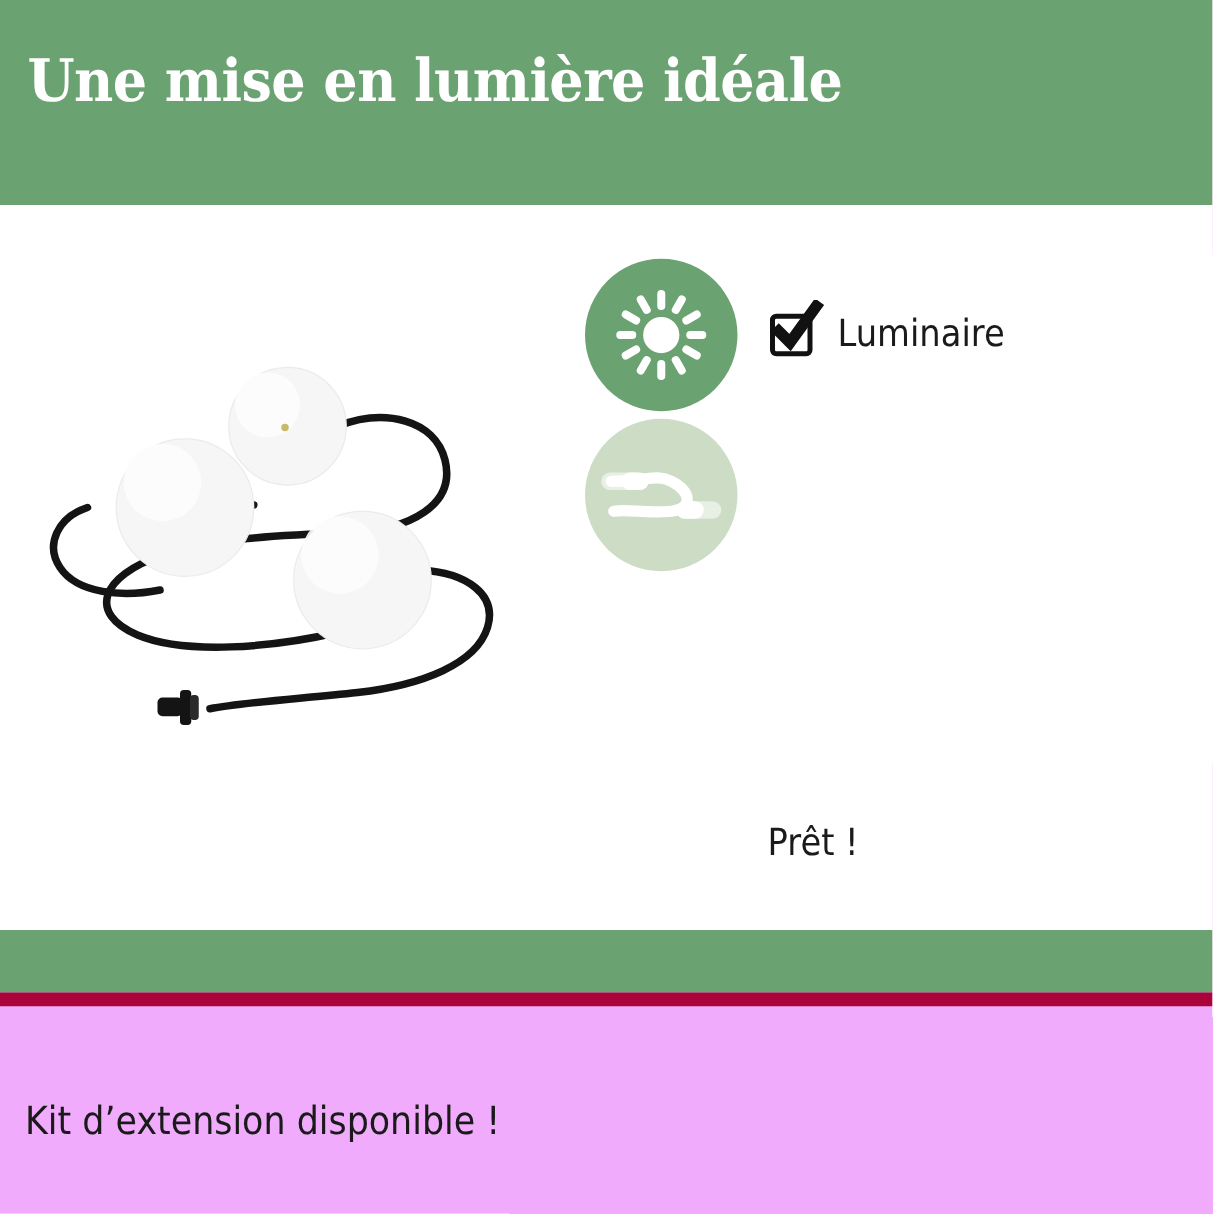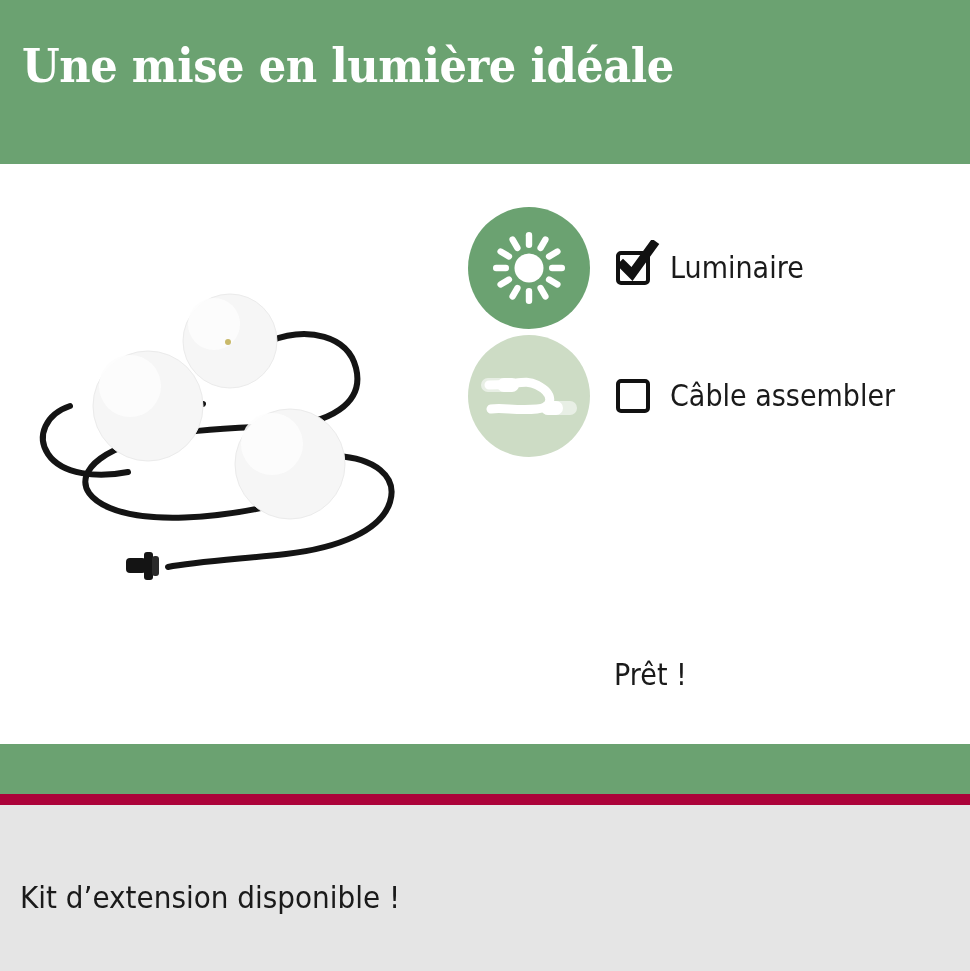--- a/index.html
+++ b/index.html
@@ -13,21 +13,21 @@
     height: 971px;
     overflow: hidden;
     font-family: "DejaVu Sans", sans-serif;
     -webkit-font-smoothing: antialiased;
   }
 
   .page {
     position: relative;
     width: 970px;
     height: 971px;
-    background: #e5e5e5;
+    background: #f0abfc;
   }
 
   
   .header-band {
     position: absolute;
     left: 0;
     top: 0;
     width: 970px;
     height: 164px;
     background: #6ba271;
@@ -272,26 +272,20 @@
       <div class="check-row">
         <div class="icon-circle faded">
           <svg width="100" height="70" viewBox="0 0 100 70">
             <path d="M 10 24 C 38 24, 46 18, 58 24 C 74 32, 76 46, 58 48 C 36 50, 24 46, 12 48" fill="none" stroke="#ffffff" stroke-width="9" stroke-linecap="round"></path>
             <rect x="2" y="17" width="34" height="14" rx="7" fill="#ffffff" opacity="0.55"></rect>
             <rect x="18" y="17" width="22" height="14" rx="7" fill="#ffffff"></rect>
             <rect x="62" y="40" width="36" height="14" rx="7" fill="#ffffff" opacity="0.55"></rect>
             <rect x="62" y="40" width="22" height="14" rx="7" fill="#ffffff"></rect>
           </svg>
         </div>
-        <div class="check-body">
-          <div class="checkbox">
-            <span class="box"></span>
-          </div>
-          <div class="check-label">Câble assembler</div>
-        </div>
       </div>
 
     </div>
 
   </div>
 
   <div class="ready-text">Prêt !</div>
 
   <div class="footer-green"></div>
   <div class="footer-crimson"></div>

